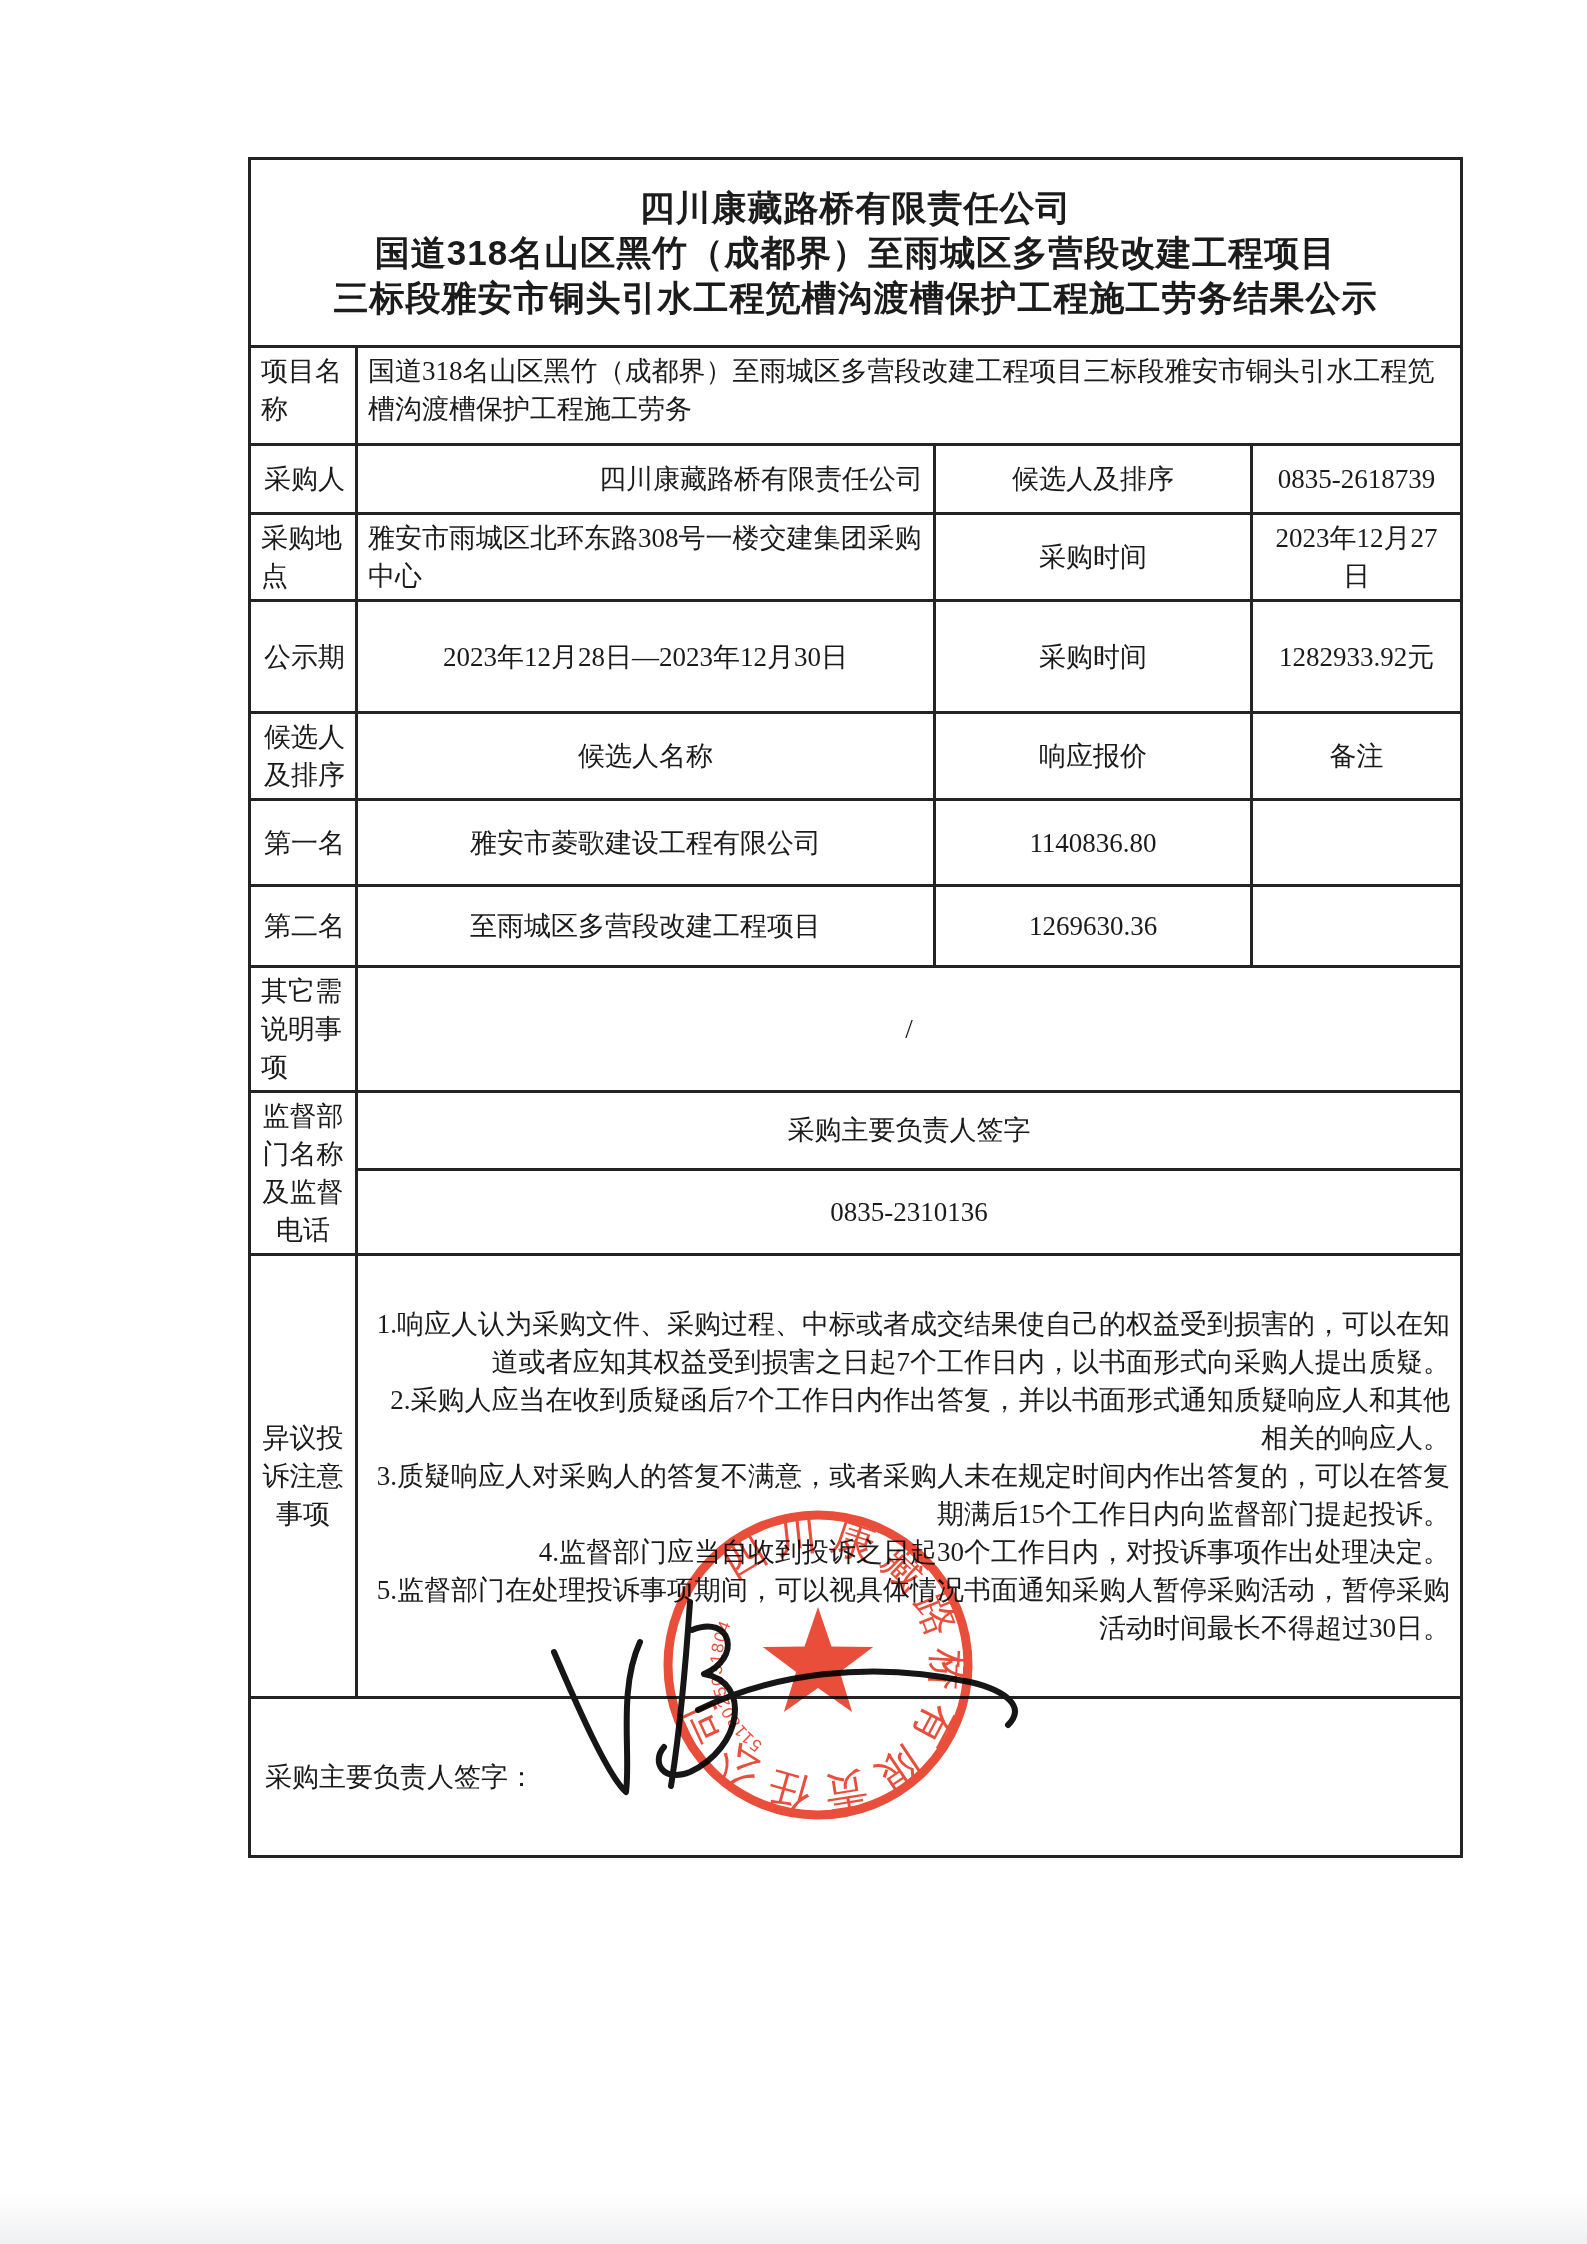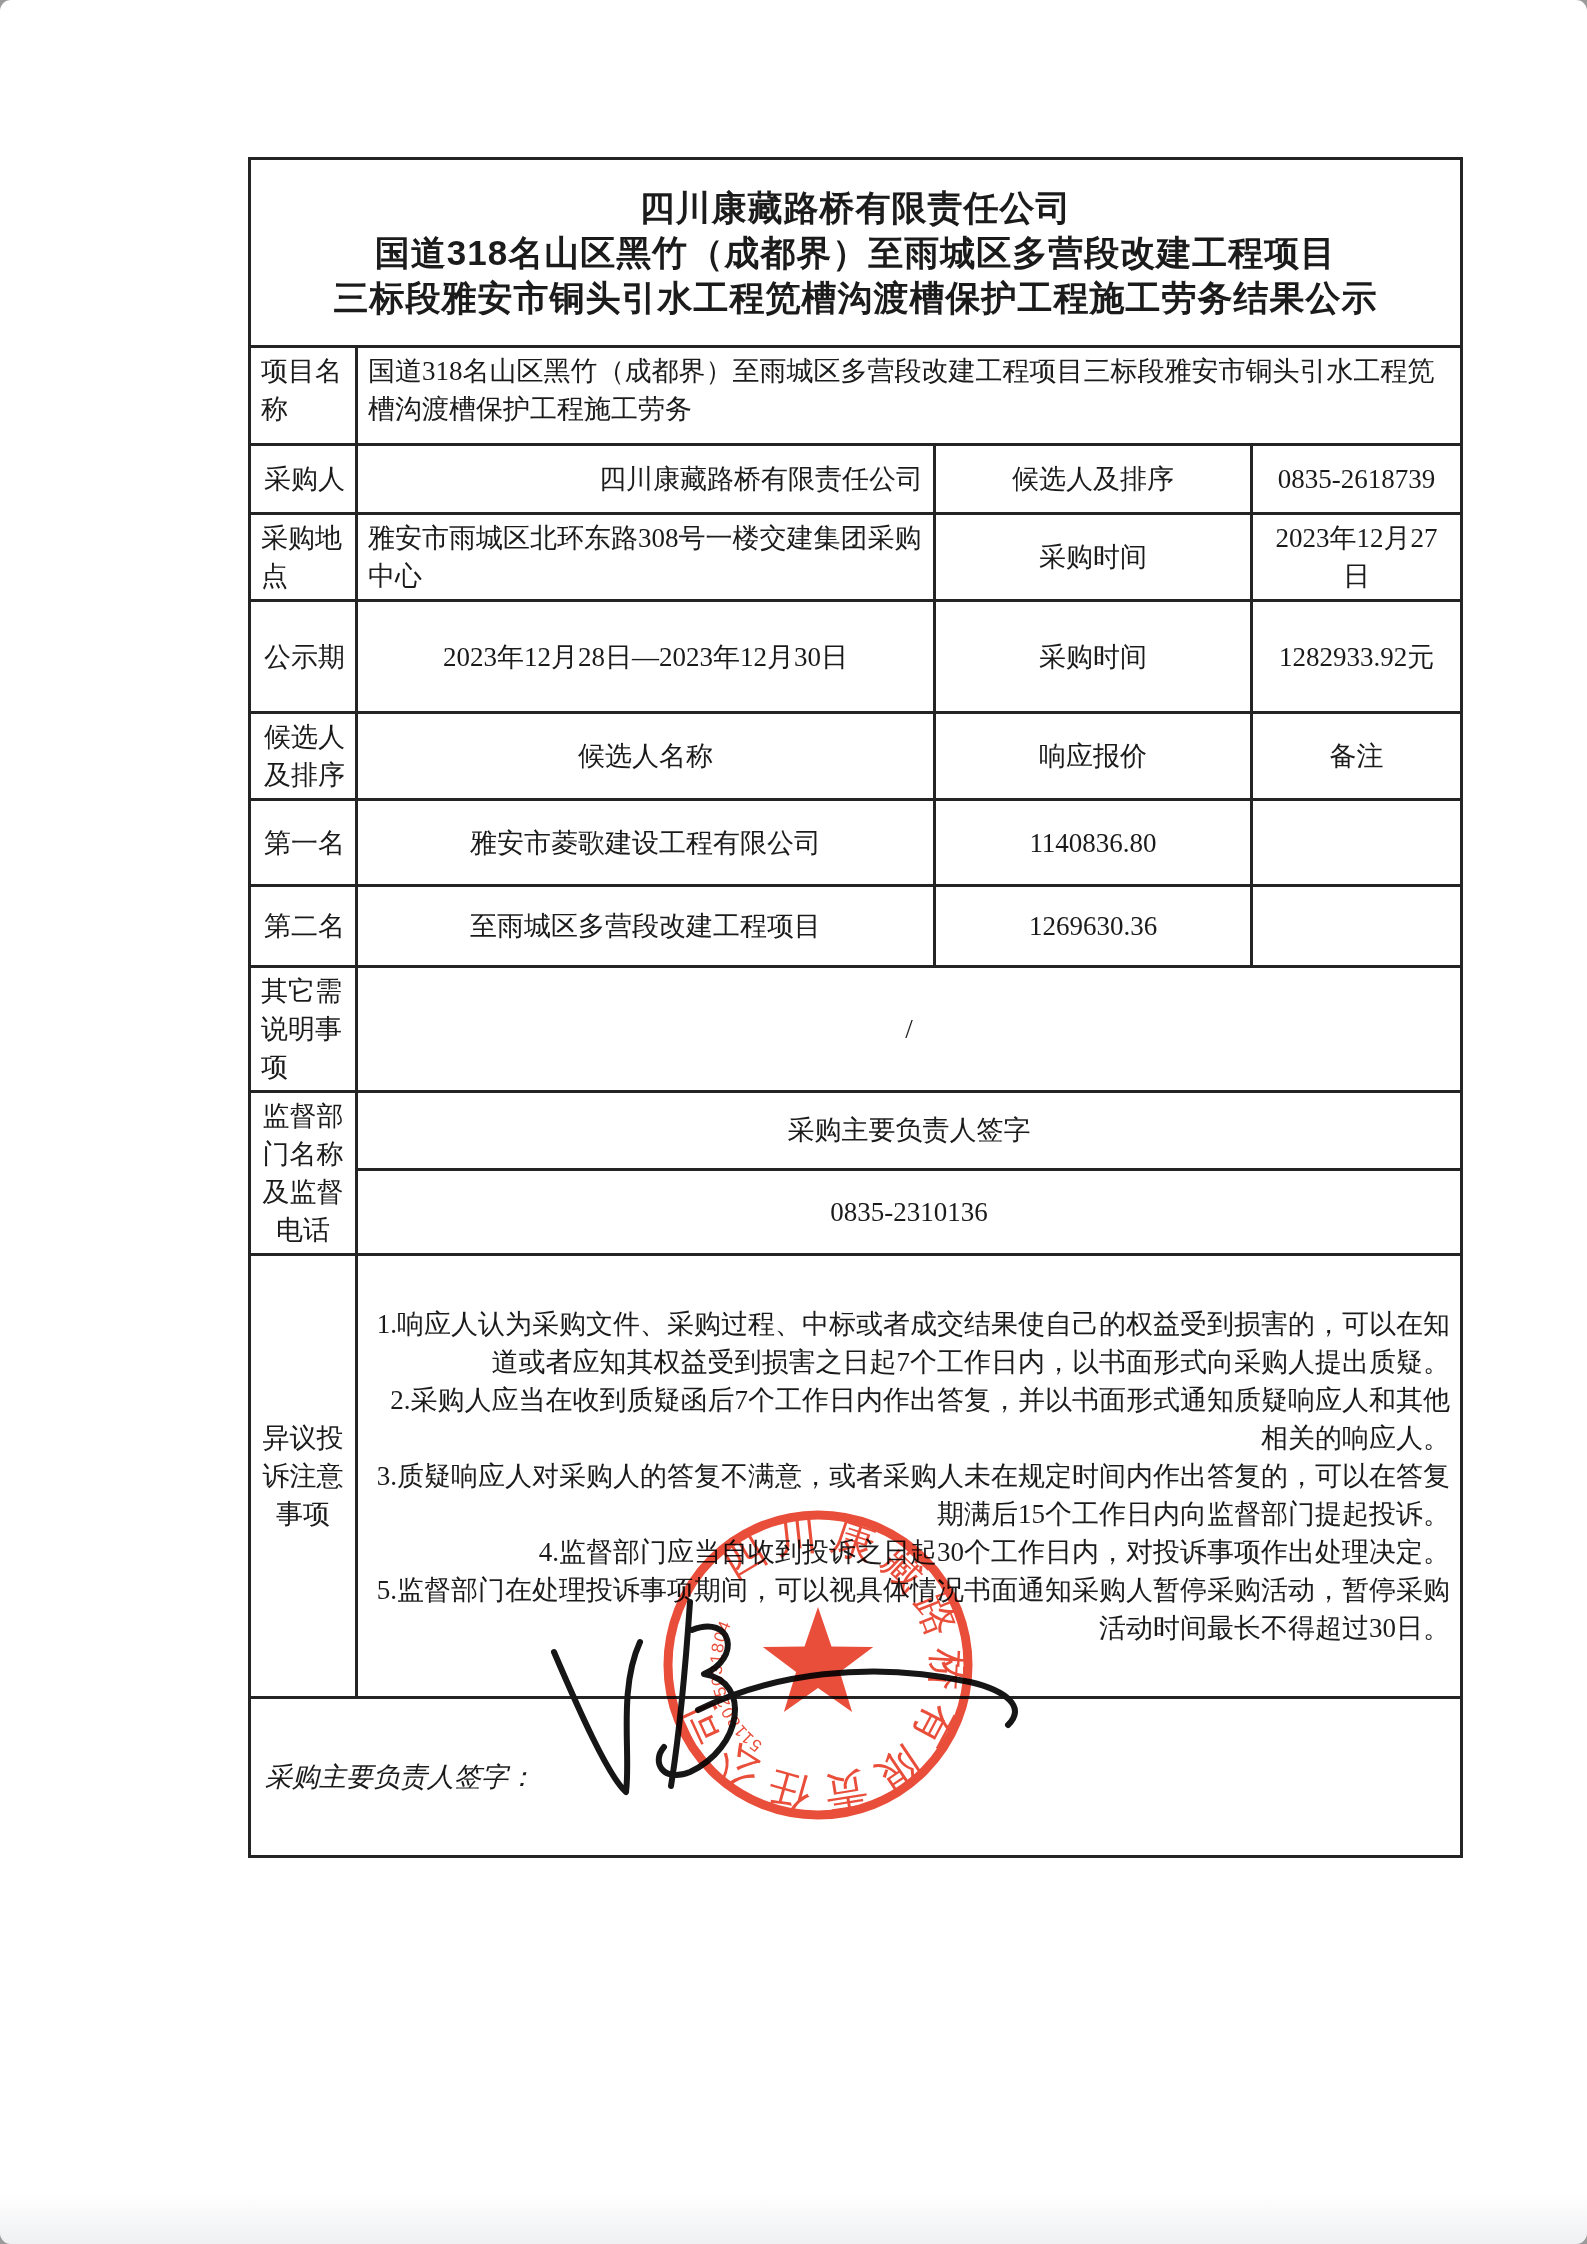--- a/index.html
+++ b/index.html
@@ -1,21 +1,20 @@
 <!DOCTYPE html>
 <html><head>
 <meta charset="utf-8">
 <style>
   html,body { margin:0; padding:0; background:#9a9a9a; }
   .page {
     position:relative; width:1587px; height:2244px; margin:0 auto;
     background:#ffffff; overflow:hidden;
     font-family:"Liberation Serif","DejaVu Serif",serif;
     color:#1b1b1b;
-    border-radius:11px;
   }
   table.doc {
     position:absolute; left:248px; top:157px; width:1212px;
     border-collapse:collapse; table-layout:fixed;
   }
   table.doc td {
     border:3px solid #242424; padding:4px 10px;
     font-size:27px; line-height:38px; color:#1b1b1b;
     overflow:hidden; word-break:break-all;
   }
@@ -24,21 +23,21 @@
   td.vmid { vertical-align:middle;text-align:right; }
   td.c { text-align:center; }
   td.title-cell { text-align:center; vertical-align:middle; border:3px solid #242424; }
   .title-line {
     font-family:"Liberation Sans","DejaVu Sans",sans-serif;
     font-weight:bold; font-size:35px; line-height:45px; letter-spacing:1px;
   }
   td.project-val { font-size:26px; line-height:40px;margin-left:34px; }
   td.objection-cell { font-size:25px; line-height:37px; padding:10px 14px; vertical-align:middle; }
   .obj-item { text-align:right; }
-  td.sign-cell { vertical-align:middle; font-size:28px;font-style:italic; }
+  td.sign-cell { vertical-align:middle; font-size:28px; }
   .sig-label { padding-left:4px; }
   
   .signature {
     position:absolute; left:540px; top:1590px; width:540px; height:215px;
     pointer-events:none;
   }
   .stamp {
     position:absolute; left:656px; top:1503px; width:324px; height:324px;
     mix-blend-mode:multiply; opacity:0.93; pointer-events:none;
   }

